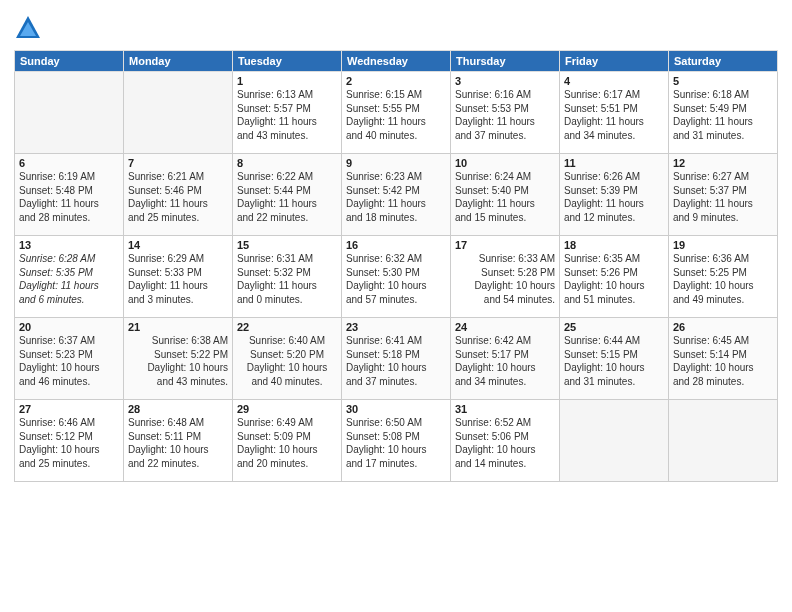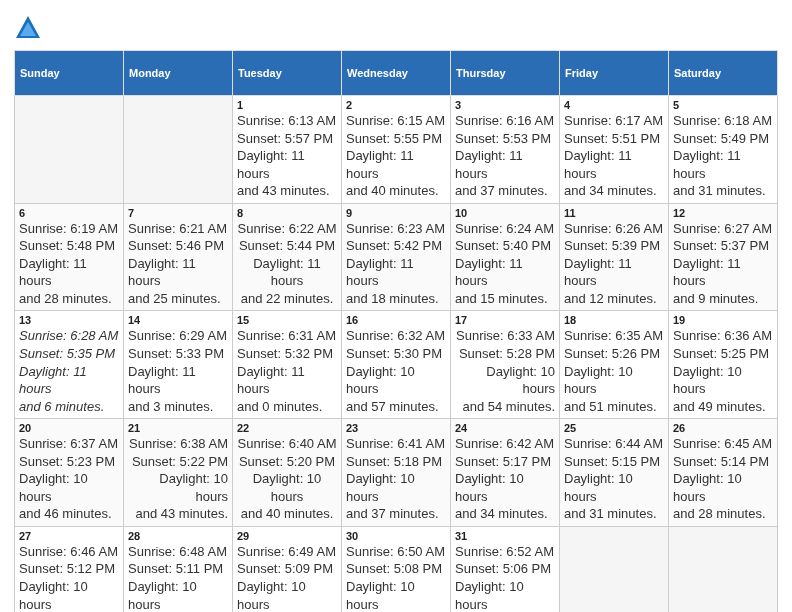--- a/index.html
+++ b/index.html
@@ -63,21 +63,21 @@
     .calendar {
       width: 100%;
       border-collapse: collapse;
       table-layout: fixed;
     }
     .calendar th {
       background: #2a6db5;
       color: #fff;
       font-size: 11px;
       font-weight: bold;
-      padding: 16px 5px;
+      padding: 4px 5px;
       text-align: left;
       border: 1px solid #ddd;
     }
     .calendar td {
       border: 1px solid #ccc;
       vertical-align: top;
       padding: 3px 4px;
       font-size: 9px;
       color: #333;
       height: 82px;
@@ -90,21 +90,21 @@
       background: #fafafa;
     }
     .day-num {
       font-size: 11px;
       font-weight: bold;
       color: #222;
       display: block;
       margin-bottom: 1px;
     }
     .day-info {
-      font-size: 13px;
+      font-size: 10px;
       color: #333;
       line-height: 1.35;
     }
   </style>
 </head>
 <body>
 
 <div class="page">
   <div class="header">
     <div class="logo">
@@ -185,21 +185,21 @@
           </td>
           <td>
             <span class="day-num">7</span>
             <div class="day-info" style="white-space: pre-line;">Sunrise: 6:21 AM
 Sunset: 5:46 PM
 Daylight: 11 hours
 and 25 minutes.</div>
           </td>
           <td>
             <span class="day-num">8</span>
-            <div class="day-info" style="white-space: pre-line; text-align: center;">Sunrise: 6:22 AM
+            <div class="day-info" style="white-space: pre-line;">Sunrise: 6:22 AM
 Sunset: 5:44 PM
 Daylight: 11 hours
 and 22 minutes.</div>
           </td>
           <td>
             <span class="day-num">9</span>
             <div class="day-info" style="white-space: pre-line;">Sunrise: 6:23 AM
 Sunset: 5:42 PM
 Daylight: 11 hours
 and 18 minutes.</div>

